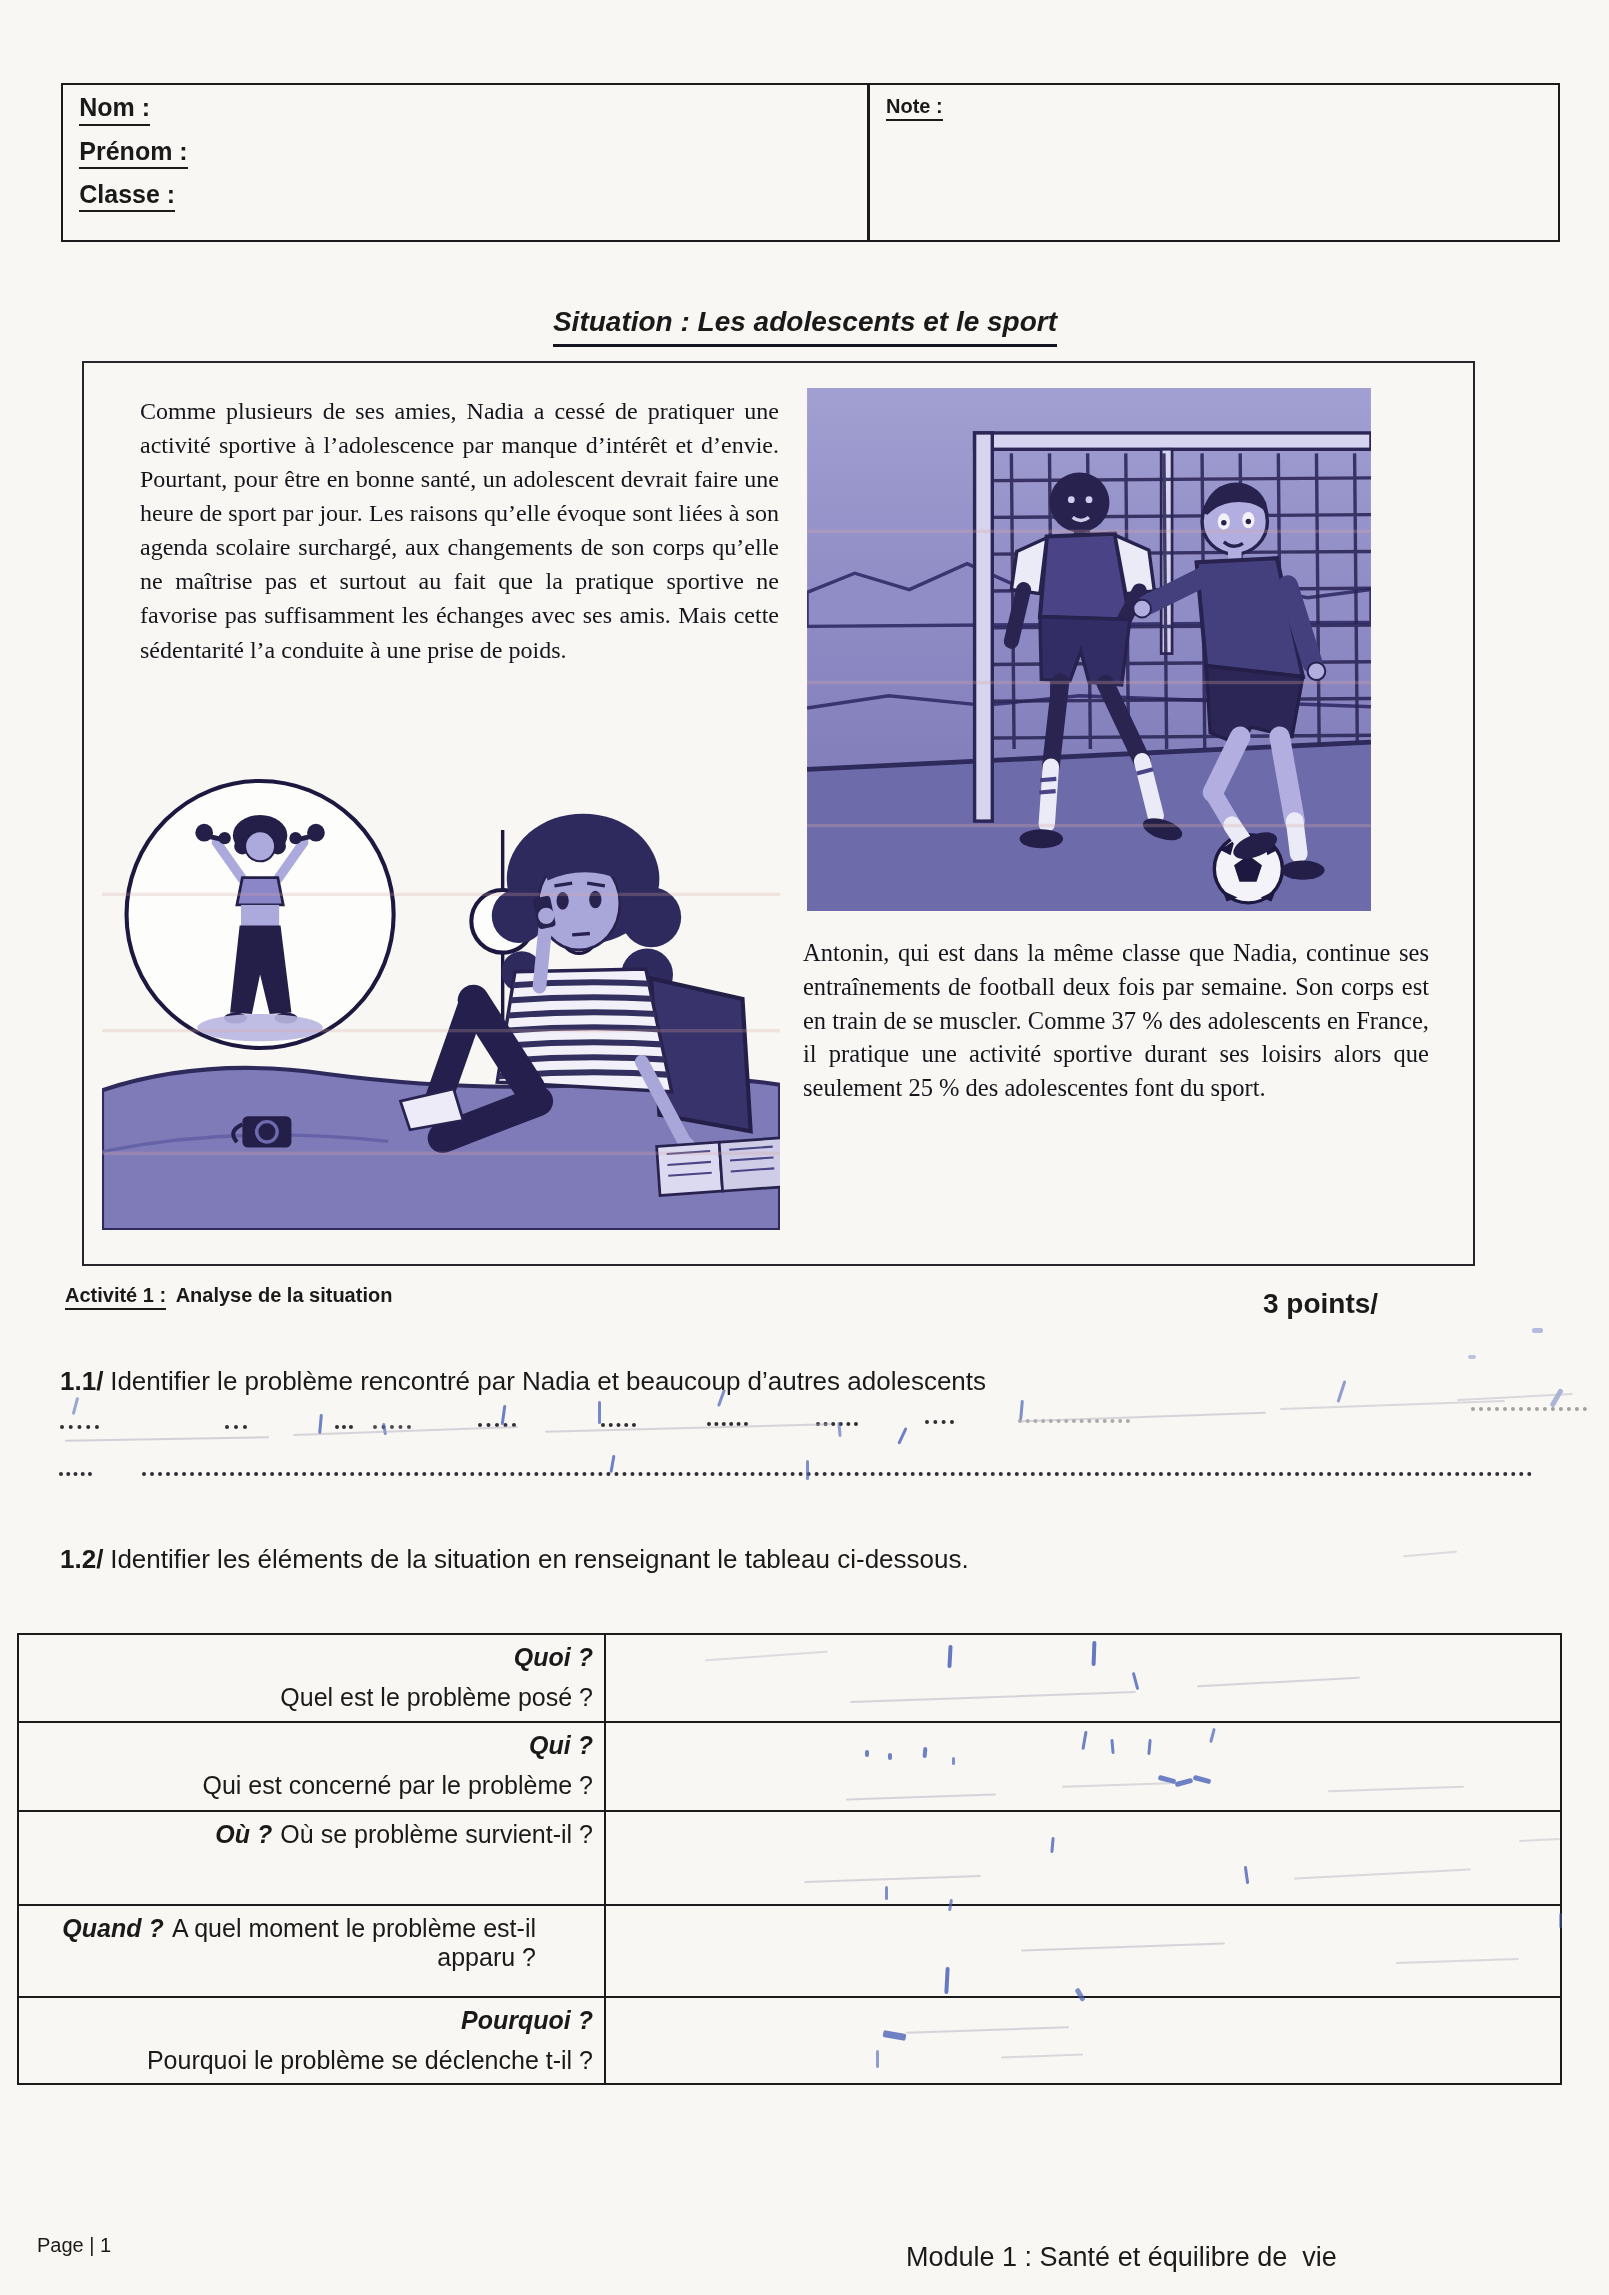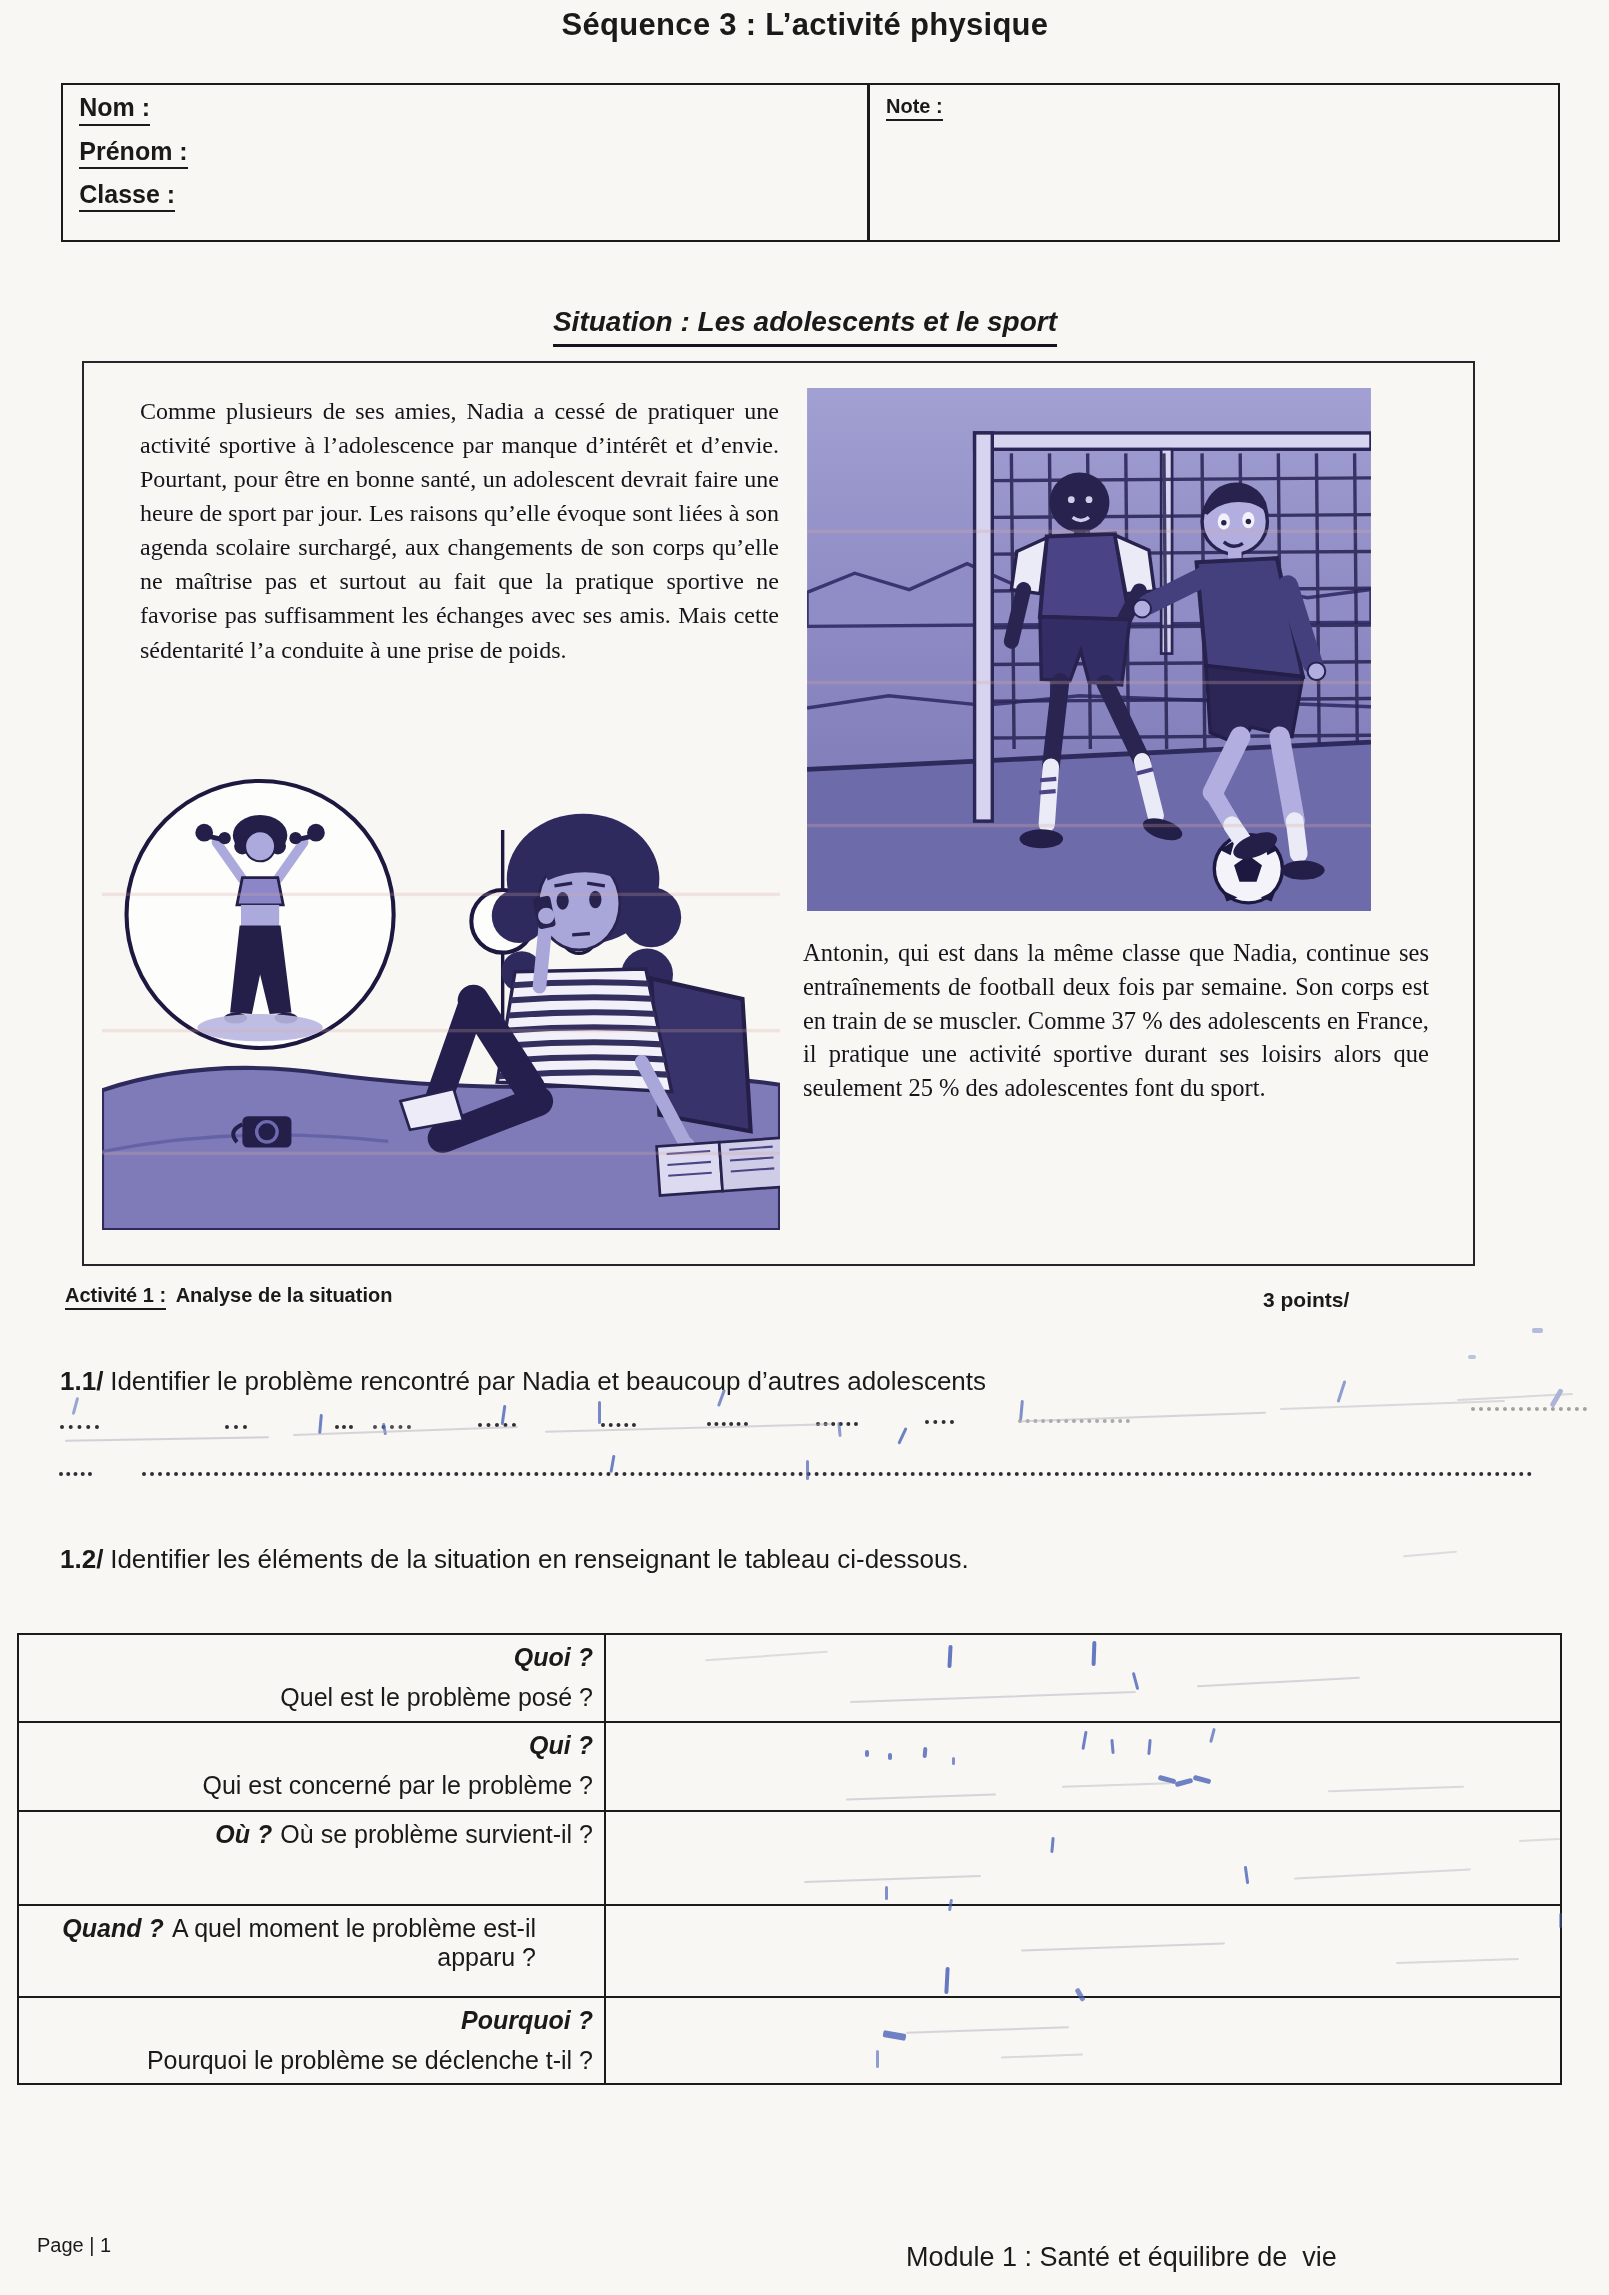--- a/index.html
+++ b/index.html
@@ -22,21 +22,21 @@
   #sitbox{left:82px;top:361px;width:1389px;height:901px;border:2.7px solid #26262c;}
   #nadia{position:absolute;left:56px;top:31px;width:639px;font-family:"Liberation Serif","DejaVu Serif",serif;
          font-size:24px;line-height:1.42;text-align:justify;color:#15151c;}
   #football{position:absolute;left:723px;top:24.5px;width:564px;height:523px;}
   #girlpic{position:absolute;left:17.7px;top:407px;width:678px;height:460px;}
   #antonin{position:absolute;left:719px;top:573px;width:626px;font-family:"Liberation Serif","DejaVu Serif",serif;
          font-size:24.5px;line-height:1.38;text-align:justify;color:#15151c;}
   
   #acthead{left:65px;top:1284px;font-size:20px;font-weight:bold;}
   #acthead .rest{margin-left:9.5px;}
-  #points{left:1263px;top:1288px;font-size:21px;font-weight:bold;}
+  #points{left:1263px;top:1288px;font-size:28px;font-weight:bold;}
   .qline{left:60px;font-size:26px;}
   .qline .num{font-weight:bold;margin-right:6.8px;}
   #q11{top:1366px;}
   #q12{top:1544px;text-align:center;}
   .dotseg{position:absolute;height:0;border-bottom:4.1px dotted #2f2f33;}
   
   #grid{position:absolute;left:17px;top:1633px;width:1543px;border-collapse:collapse;table-layout:fixed;}
   #grid td{border:2.7px solid #1b1b1b;vertical-align:top;padding:8.2px 11px 0 15px;font-size:25px;text-align:right;}
   #grid .kw{font-weight:bold;font-style:italic;}
   #grid .qb{display:block;margin-top:11px;font-weight:normal;}
@@ -46,21 +46,20 @@
   #modlabel{left:906px;top:2242px;font-size:27px;white-space:pre-wrap;}
   
   #ink{position:absolute;inset:0;pointer-events:none;}
   .mk{position:absolute;border-radius:2px;}
 </style>
 </head>
 <body>
 
 <div id="page">
 
-  <div id="title" class="abs">Séquence 3 : L’activité physique</div>
 
   <div id="idbox" class="abs">
     <div class="vdiv"></div>
     <div id="idleft">
       <span class="id-item">Nom :</span>
       <span class="id-item">Prénom :</span>
       <span class="id-item">Classe :</span>
     </div>
     <div id="notelabel">
       <span class="id-item">Note :</span>

